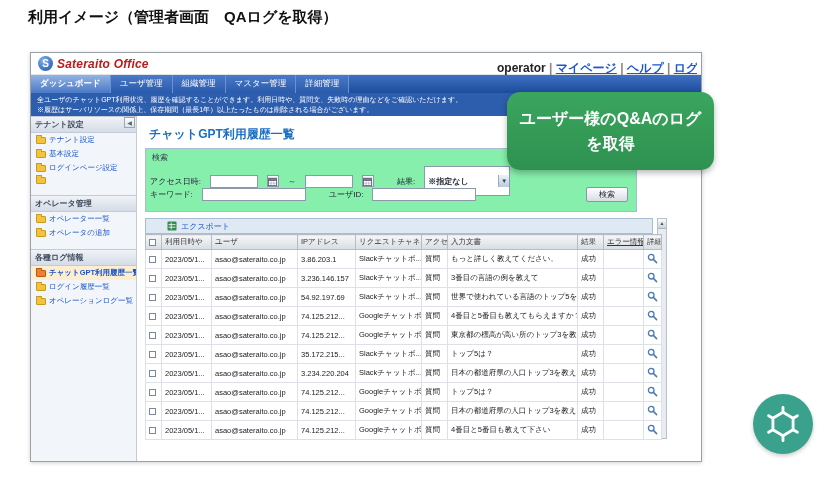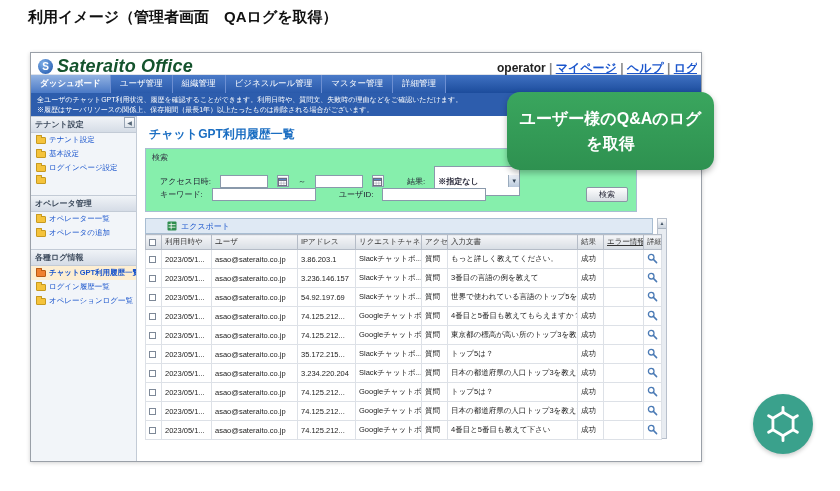--- a/index.html
+++ b/index.html
@@ -6,21 +6,21 @@
   html,body { width:840px; height:491px; }
   body { background:#ffffff; font-family:"Liberation Sans", sans-serif; position:relative; overflow:hidden; color:#222; }
 
   .slide-title { position:absolute; left:28px; top:8px; font-size:15px; font-weight:bold; color:#111; }
 
   .app-window { position:absolute; left:30px; top:52px; width:672px; height:410px; background:#fff; border:1px solid #9aa0a8; box-shadow:0 1px 4px rgba(0,0,0,.18); }
 
   .app-header { position:absolute; left:0; top:0; right:0; height:22px; background:#fff; border-bottom:1px solid #dfe3ea; }
   .logo { position:absolute; left:7px; top:3px; display:flex; align-items:center; gap:4px; }
   .logo-circle { width:15px; height:15px; border-radius:50%; background:radial-gradient(circle at 35% 30%, #7fb0e8, #1950a8); color:#fff; font-size:10px; font-weight:bold; display:flex; align-items:center; justify-content:center; }
-  .logo-text { font-size:18px; font-weight:bold; font-style:italic; color:#14532d; letter-spacing:.2px; }
+  .logo-text { font-size:12px; font-weight:bold; font-style:italic; color:#b91c1c; letter-spacing:.2px; }
   .user-links { position:absolute; right:4px; top:7px; font-size:12px; color:#888; white-space:nowrap; overflow:hidden; max-width:200px;font-weight:bold; }
   .user-links .op { color:#222; }
   .user-links a { color:#1a55cc; text-decoration:underline; cursor:pointer; }
 
   .tabbar { position:absolute; left:0; top:22px; right:0; height:18px; background:linear-gradient(#3f71c2,#1c4c9c); display:flex; }
   .tab { height:100%; padding:0 9px; display:flex; align-items:center; color:#fff; font-size:8.5px; white-space:nowrap; border-right:1px solid #6d8fd2; background:linear-gradient(#4a7ac8,#2a5aab); cursor:pointer; }
   .tab.active { background:linear-gradient(#93b3e2,#4a79c6); font-weight:bold; }
 
   .noticebar { position:absolute; left:0; top:40px; right:0; height:23px; background:#2d5dad; color:#fff; padding:2px 6px; overflow:hidden; }
   .nline { font-size:7px; line-height:9.5px; white-space:nowrap; overflow:hidden; }
@@ -34,21 +34,21 @@
   .folder { width:10px; height:7px; background:#f5c33b; border:1px solid #c79a20; border-radius:1px; position:relative; flex:0 0 auto; }
   .folder::before { content:""; position:absolute; left:-1px; top:-3px; width:4px; height:2px; background:#f5c33b; border:1px solid #c79a20; border-bottom:none; border-radius:1px 1px 0 0; }
   .side-item.selected .folder { background:#f08030; border-color:#b85a14; }
   .side-item.selected .folder::before { background:#f08030; border-color:#b85a14; }
 
   .content { position:absolute; left:106px; top:63px; right:0; bottom:0; background:#fff; overflow:hidden; }
   .page-title { position:absolute; left:12px; top:10px; font-size:12px; font-weight:bold; color:#1b6ec2; }
 
   .search-panel { position:absolute; left:8px; top:32px; width:492px; height:64px; background:#86efac; border:1px solid #a8bdd2; }
   .sp-legend { position:absolute; left:6px; top:3px; font-size:8px; color:#334; }
-  .sp-row { position:absolute; left:14px; display:flex; align-items:center; gap:9px; font-size:8px; color:#223; }
+  .sp-row { position:absolute; left:4px; display:flex; align-items:center; gap:9px; font-size:8px; color:#223; }
   .r1 { top:17px; }
   .r2 { top:39px; }
   .lbl { white-space:nowrap; }
   .gap { margin-left:14px; }
   .ti { height:13px; border:1px solid #8a99ab; background:#fff; font-size:8px; padding:0 2px; font-family:"Liberation Sans", sans-serif; }
   .ti.date { width:48px; }
   .ti.kw { width:104px; }
   .cal { width:12px; height:12px; border:1px solid #8a99ab; background:linear-gradient(#fff,#dde4ec); display:inline-flex; align-items:center; justify-content:center; cursor:pointer; }
   .sel { height:30px; border:1px solid #8a99ab; background:#fff; font-size:8px; width:86px; display:inline-flex; align-items:center; justify-content:space-between; padding-left:3px; cursor:pointer;font-weight:bold; }
   .sel .arr { width:11px; height:12px; background:linear-gradient(#eef2f8,#b9c9dc); border-left:1px solid #9aabbd; font-size:6px; display:flex; align-items:center; justify-content:center; color:#345; }
@@ -82,21 +82,20 @@
       <span class="logo-circle">S</span>
       <span class="logo-text">Sateraito Office</span>
     </div>
     <div class="user-links"><span class="op">operator</span> | <a>マイページ</a> | <a>ヘルプ</a> | <a>ログアウト</a></div>
   </div>
 
   <div class="tabbar">
       <div class="tab active">ダッシュボード</div>
       <div class="tab">ユーザ管理</div>
       <div class="tab">組織管理</div>
-      <div class="tab">ビジネスルール管理</div>
       <div class="tab">マスター管理</div>
       <div class="tab">詳細管理</div>
     </div>
 
   <div class="noticebar">
     <div class="nline">全ユーザのチャットGPT利用状況、履歴を確認することができます。利用日時や、質問文、失敗時の理由などをご確認いただけます。</div>
     <div class="nline">※履歴はサーバリソースの関係上、保存期間（最長1年）以上たったものは削除される場合がございます。</div>
   </div>
 
   <div class="sidebar">

